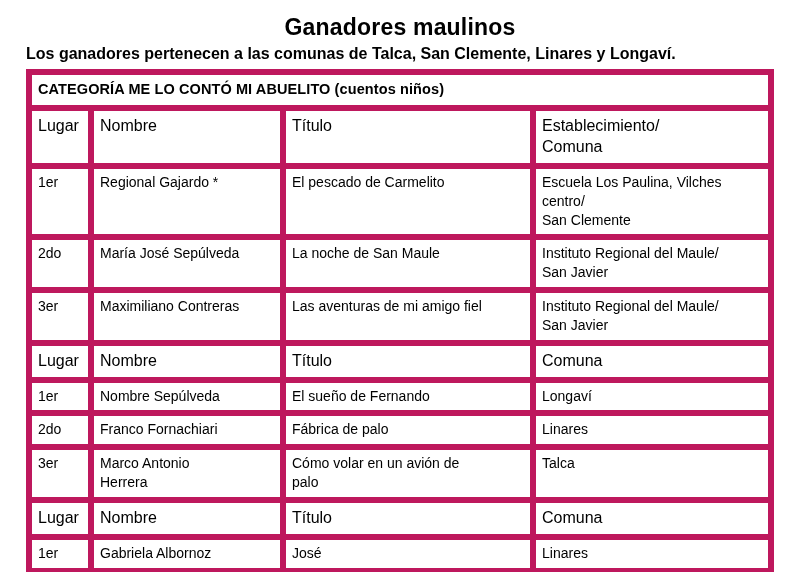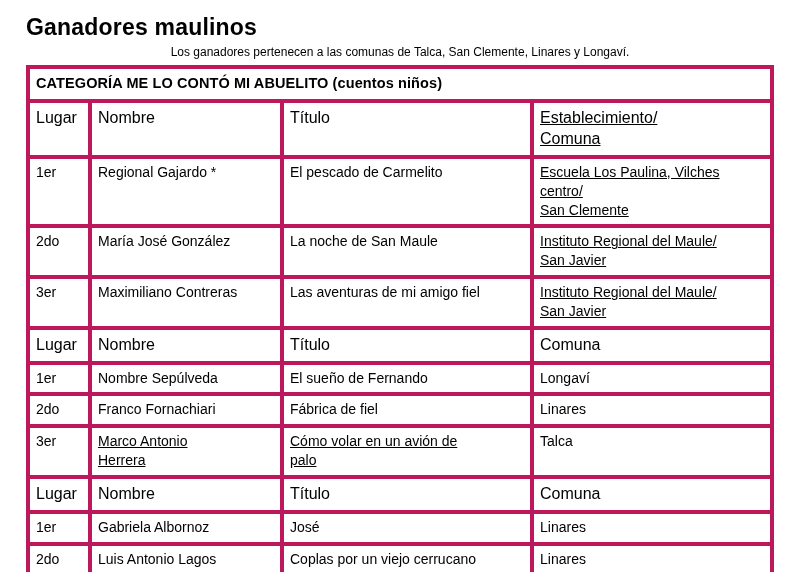--- a/index.html
+++ b/index.html
@@ -15,40 +15,40 @@
     overflow: hidden;
   }
   .page {
     width: 800px;
     height: 572px;
     position: relative;
     box-sizing: border-box;
     padding: 10px 26px 0 26px;
   }
   .doc-title {
-    text-align: left;
+    text-align: center;
     font-size: 23px;
     font-weight: bold;
     letter-spacing: 0.2px;
     margin: 4px 0 4px 0;
   }
   .doc-subtitle {
-    text-align: center;
-    font-size: 12px;
-    font-weight: normal;
+    text-align: left;
+    font-size: 16px;
+    font-weight: bold;
     margin: 0 0 6px 0;
   }
   table.results {
     width: 100%;
     border-collapse: collapse;
     table-layout: fixed;
     font-size: 14px;
   }
   table.results td {
-    border: 4px solid #be185d;
+    border: 6px solid #be185d;
     padding: 4px 6px 5px 6px;
     vertical-align: top;
     line-height: 1.35;
   }
   
   col.c-lugar   { width: 62px; }
   col.c-nombre  { width: 192px; }
   col.c-titulo  { width: 250px; }
   col.c-comuna  { width: auto; }
 
@@ -56,21 +56,21 @@
     font-weight: bold;
     font-size: 14.5px;
     padding-top: 5px;
     padding-bottom: 5px;
     letter-spacing: 0.1px;
   }
   tr.header-row td {
     font-size: 16px;
     font-weight: normal;
   }
-  .cellline { display: block; text-decoration: underline; }
+  .cellline { display: block; }
 </style>
 </head>
 <body>
 
 <div class="page">
 
   <div class="doc-title">Ganadores maulinos</div>
   <div class="doc-subtitle">Los ganadores pertenecen a las comunas de Talca, San Clemente, Linares y Longaví.</div>
 
   <table class="results">
@@ -99,21 +99,21 @@
         <td>Regional Gajardo *</td>
         <td>El pescado de Carmelito</td>
         <td>
           <span class="cellline">Escuela Los Paulina, Vilches</span>
           <span class="cellline">centro/</span>
           <span class="cellline">San Clemente</span>
         </td>
       </tr>
       <tr>
         <td>2do</td>
-        <td>María José González</td>
+        <td>María José Sepúlveda</td>
         <td>La noche de San Maule</td>
         <td>
           <span class="cellline">Instituto Regional del Maule/</span>
           <span class="cellline">San Javier</span>
         </td>
       </tr>
       <tr>
         <td>3er</td>
         <td>Maximiliano Contreras</td>
         <td>Las aventuras de mi amigo fiel</td>
@@ -131,21 +131,21 @@
       </tr>
       <tr>
         <td>1er</td>
         <td>Nombre Sepúlveda</td>
         <td>El sueño de Fernando</td>
         <td>Longaví</td>
       </tr>
       <tr>
         <td>2do</td>
         <td>Franco Fornachiari</td>
-        <td>Fábrica de fiel</td>
+        <td>Fábrica de palo</td>
         <td>Linares</td>
       </tr>
       <tr>
         <td>3er</td>
         <td>
           <span class="cellline">Marco Antonio</span>
           <span class="cellline">Herrera</span>
         </td>
         <td>
           <span class="cellline">Cómo volar en un avión de</span>

